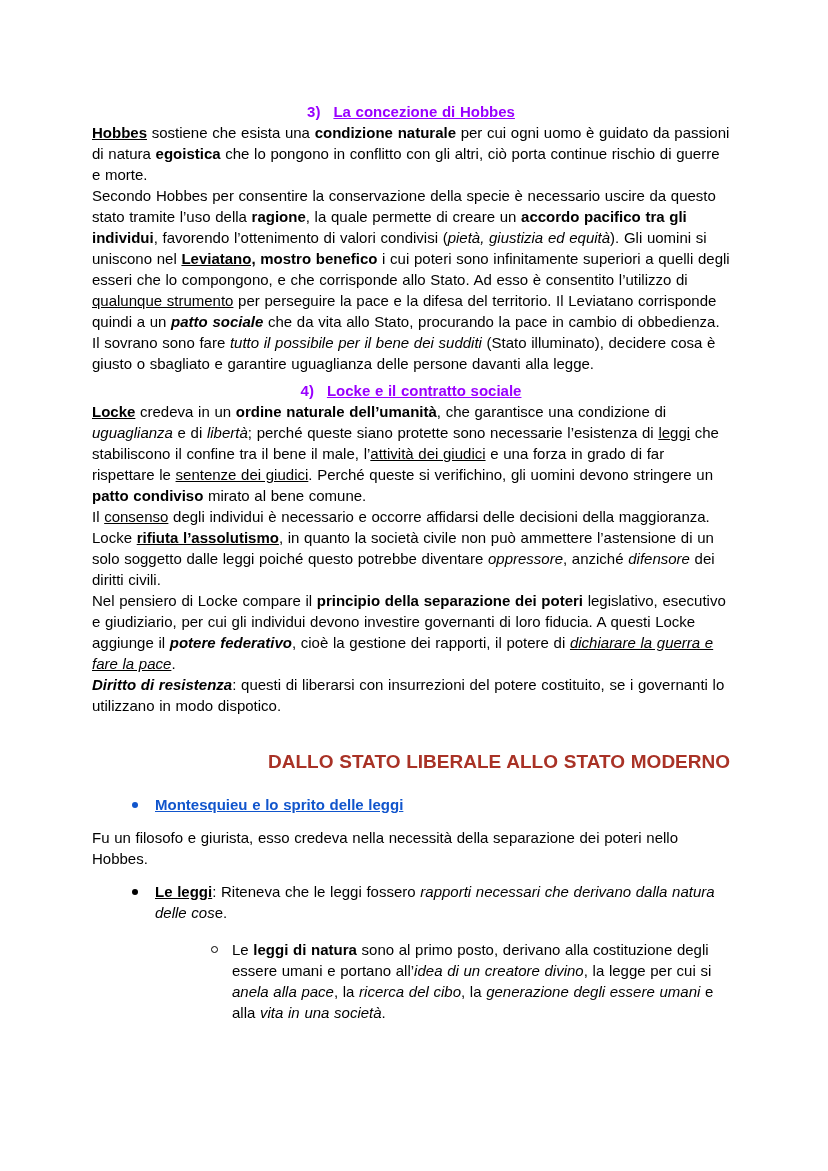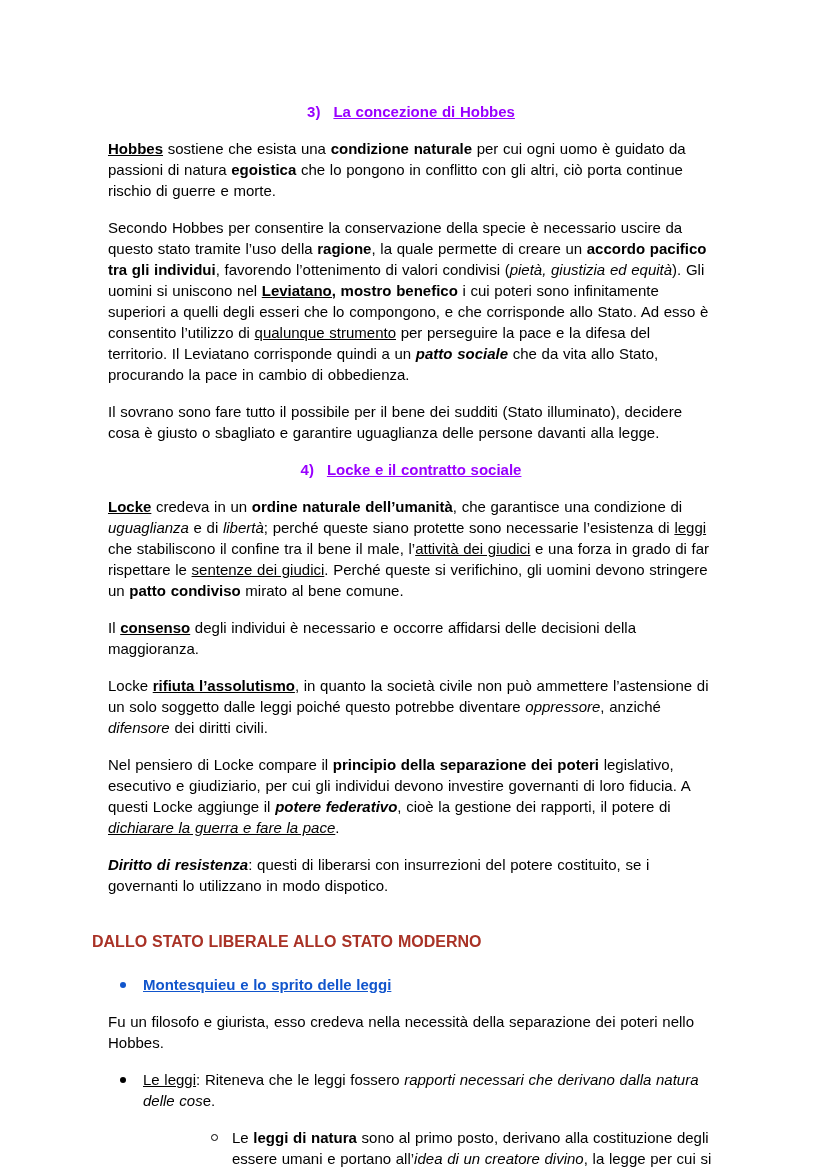--- a/index.html
+++ b/index.html
@@ -16,40 +16,40 @@
   }
   .doc {
     position: absolute;
     left: 92px; top: 101px;
     width: 638px;
     font-size: 15px;
     line-height: 21px;
     color: #000000;
     word-spacing: 0.5px;
   }
-  .para { margin: 16px; }
+  .para { margin: 0; }
   .h-purple {
     text-align: center;
     font-weight: bold;
     color: var(--heading-purple, #9900ff);
     margin: 0;
   }
   .h-purple .h-num { margin-right: 13px; }
   .h-purple .h-title { text-decoration: underline; }
-  .h-locke { margin-top: 16px; }
+  .h-locke { margin-top: 6px; }
   .h-red {
-    text-align: left;
+    text-align: right;
     font-weight: bold;
-    font-size: 16px;
+    font-size: 19px;
     line-height: 25px;
     color: var(--section-red, #a93226);
     margin-top: 33px;
     margin-bottom: 20px;
   }
-  .bullet1 { position: relative; padding-left: 51px; margin: 0; }
+  .bullet1 { position: relative; padding-left: 51px; margin: 12px; }
   .bullet1::before {
     content: "";
     position: absolute;
     left: 28px; top: 8px;
     width: 6px; height: 6px;
     border-radius: 50%;
     background: #000000;
   }
   .bullet1.bullet-blue::before { background: var(--link-blue, #1155cc); }
   .bullet2 { position: relative; padding-left: 124px; margin: 16px; }
@@ -74,38 +74,38 @@
 
 <div class="page">
   <div class="doc">
 
     <div class="h-purple">
       <span class="h-num">3)</span><span class="h-title">La concezione di Hobbes</span>
     </div>
 
     <p class="para"><span style="font-weight: bold; text-decoration: underline;">Hobbes</span><span> sostiene che esista una </span><span style="font-weight: bold;">condizione naturale</span><span> per cui ogni uomo è guidato da passioni di natura </span><span style="font-weight: bold;">egoistica</span><span> che lo pongono in conflitto con gli altri, ciò porta continue rischio di guerre e morte.</span></p>
     <p class="para"><span>Secondo Hobbes per consentire la conservazione della specie è necessario uscire da questo stato tramite l’uso della </span><span style="font-weight: bold;">ragione</span><span>, la quale permette di creare un </span><span style="font-weight: bold;">accordo pacifico tra gli individui</span><span>, favorendo l’ottenimento di valori condivisi (</span><span style="font-style: italic;">pietà, giustizia ed equità</span><span>). Gli uomini si uniscono nel </span><span style="font-weight: bold; text-decoration: underline;">Leviatano,</span><span style="font-weight: bold;"> mostro benefico</span><span> i cui poteri sono infinitamente superiori a quelli degli esseri che lo compongono, e che corrisponde allo Stato. Ad esso è consentito l’utilizzo di </span><span style="text-decoration: underline;">qualunque strumento</span><span> per perseguire la pace e la difesa del territorio. Il Leviatano corrisponde quindi a un </span><span style="font-weight: bold; font-style: italic;">patto sociale</span><span> che da vita allo Stato, procurando la pace in cambio di obbedienza.</span></p>
-    <p class="para"><span>Il sovrano sono fare </span><span style="">tutto il possibile per il bene dei sudditi</span><span> (</span><span style="font-weight: normal;">Stato illuminato</span><span>), decidere cosa è giusto o sbagliato e garantire uguaglianza delle persone davanti alla legge.</span></p>
+    <p class="para"><span>Il sovrano sono fare </span><span style="font-style: italic;">tutto il possibile per il bene dei sudditi</span><span> (</span><span style="font-weight: normal;">Stato illuminato</span><span>), decidere cosa è giusto o sbagliato e garantire uguaglianza delle persone davanti alla legge.</span></p>
 
     <div class="h-purple h-locke">
       <span class="h-num">4)</span><span class="h-title">Locke e il contratto sociale</span>
     </div>
 
     <p class="para"><span style="font-weight: bold; text-decoration: underline;">Locke</span><span> credeva in un </span><span style="font-weight: bold;">ordine naturale dell’umanità</span><span>, che garantisce una condizione di </span><span style="font-style: italic;">uguaglianza</span><span> e di </span><span style="font-style: italic;">libertà</span><span>; perché queste siano protette sono necessarie l’esistenza di </span><span style="text-decoration: underline;">leggi</span><span> che stabiliscono il confine tra il bene il male, l’</span><span style="text-decoration: underline;">attività dei giudici</span><span> e una forza in grado di far rispettare le </span><span style="text-decoration: underline;">sentenze dei giudici</span><span>. Perché queste si verifichino, gli uomini devono stringere un </span><span style="font-weight: bold;">patto condiviso</span><span> mirato al bene comune.</span></p>
-    <p class="para"><span>Il </span><span style="font-weight: bold; text-decoration: underline;">consenso</span><span> degli individui è necessario e occorre affidarsi delle decisioni della maggioranza.</span></p>
+    <p class="para"><span>Il </span><span style="font-weight: normal; text-decoration: underline;">consenso</span><span> degli individui è necessario e occorre affidarsi delle decisioni della maggioranza.</span></p>
     <p class="para"><span>Locke </span><span style="font-weight: bold; text-decoration: underline;">rifiuta l’assolutismo</span><span>, in quanto la società civile non può ammettere l’astensione di un solo soggetto dalle leggi poiché questo potrebbe diventare </span><span style="font-style: italic;">oppressore</span><span>, anziché </span><span style="font-style: italic;">difensore</span><span> dei diritti civili.</span></p>
     <p class="para"><span>Nel pensiero di Locke compare il </span><span style="font-weight: bold;">principio della separazione dei poteri</span><span> legislativo, esecutivo e giudiziario, per cui gli individui devono investire governanti di loro fiducia. A questi Locke aggiunge il </span><span style="font-weight: bold; font-style: italic;">potere federativo</span><span>, cioè la gestione dei rapporti, il potere di </span><span style="font-style: italic; text-decoration: underline;">dichiarare la guerra e fare la pace</span><span>.</span></p>
     <p class="para"><span style="font-weight: bold; font-style: italic; text-align: right;">Diritto di resistenza</span><span>: questi di </span><span style="">liberarsi con insurrezioni del potere costituito</span><span>, se i governanti lo utilizzano in modo dispotico.</span></p>
 
     <div class="h-red">DALLO STATO LIBERALE ALLO STATO MODERNO</div>
 
     <div class="bullet1 bullet-blue">
       <span class="doc-link">Montesquieu e lo sprito delle leggi</span>
     </div>
 
     <p class="para"><span>Fu un filosofo e giurista, esso credeva nella necessità della separazione dei poteri nello Hobbes.</span></p>
 
-    <div class="bullet1"><span style="font-weight: normal; text-decoration: underline;">Le leggi</span><span>: Riteneva che le leggi fossero </span><span style="font-style: italic;">rapporti necessari che derivano dalla natura delle cos</span><span>e.</span></div>
+    <div class="bullet1"><span style="font-weight: bold; text-decoration: underline;">Le leggi</span><span>: Riteneva che le leggi fossero </span><span style="font-style: italic;">rapporti necessari che derivano dalla natura delle cos</span><span>e.</span></div>
 
     <div class="bullet2"><span>Le </span><span style="font-weight: bold;">leggi di natura</span><span> sono al primo posto, derivano alla costituzione degli essere umani e portano all’</span><span style="font-style: italic;">idea di un creatore divino</span><span>, la legge per cui si </span><span style="font-style: italic;">anela alla pace</span><span>, la </span><span style="font-style: italic;">ricerca del cibo</span><span>, la </span><span style="font-style: italic;">generazione degli essere umani</span><span> e alla </span><span style="font-style: italic;">vita in una società</span><span>.</span></div>
 
   </div>
 </div>
 
 </body></html>

